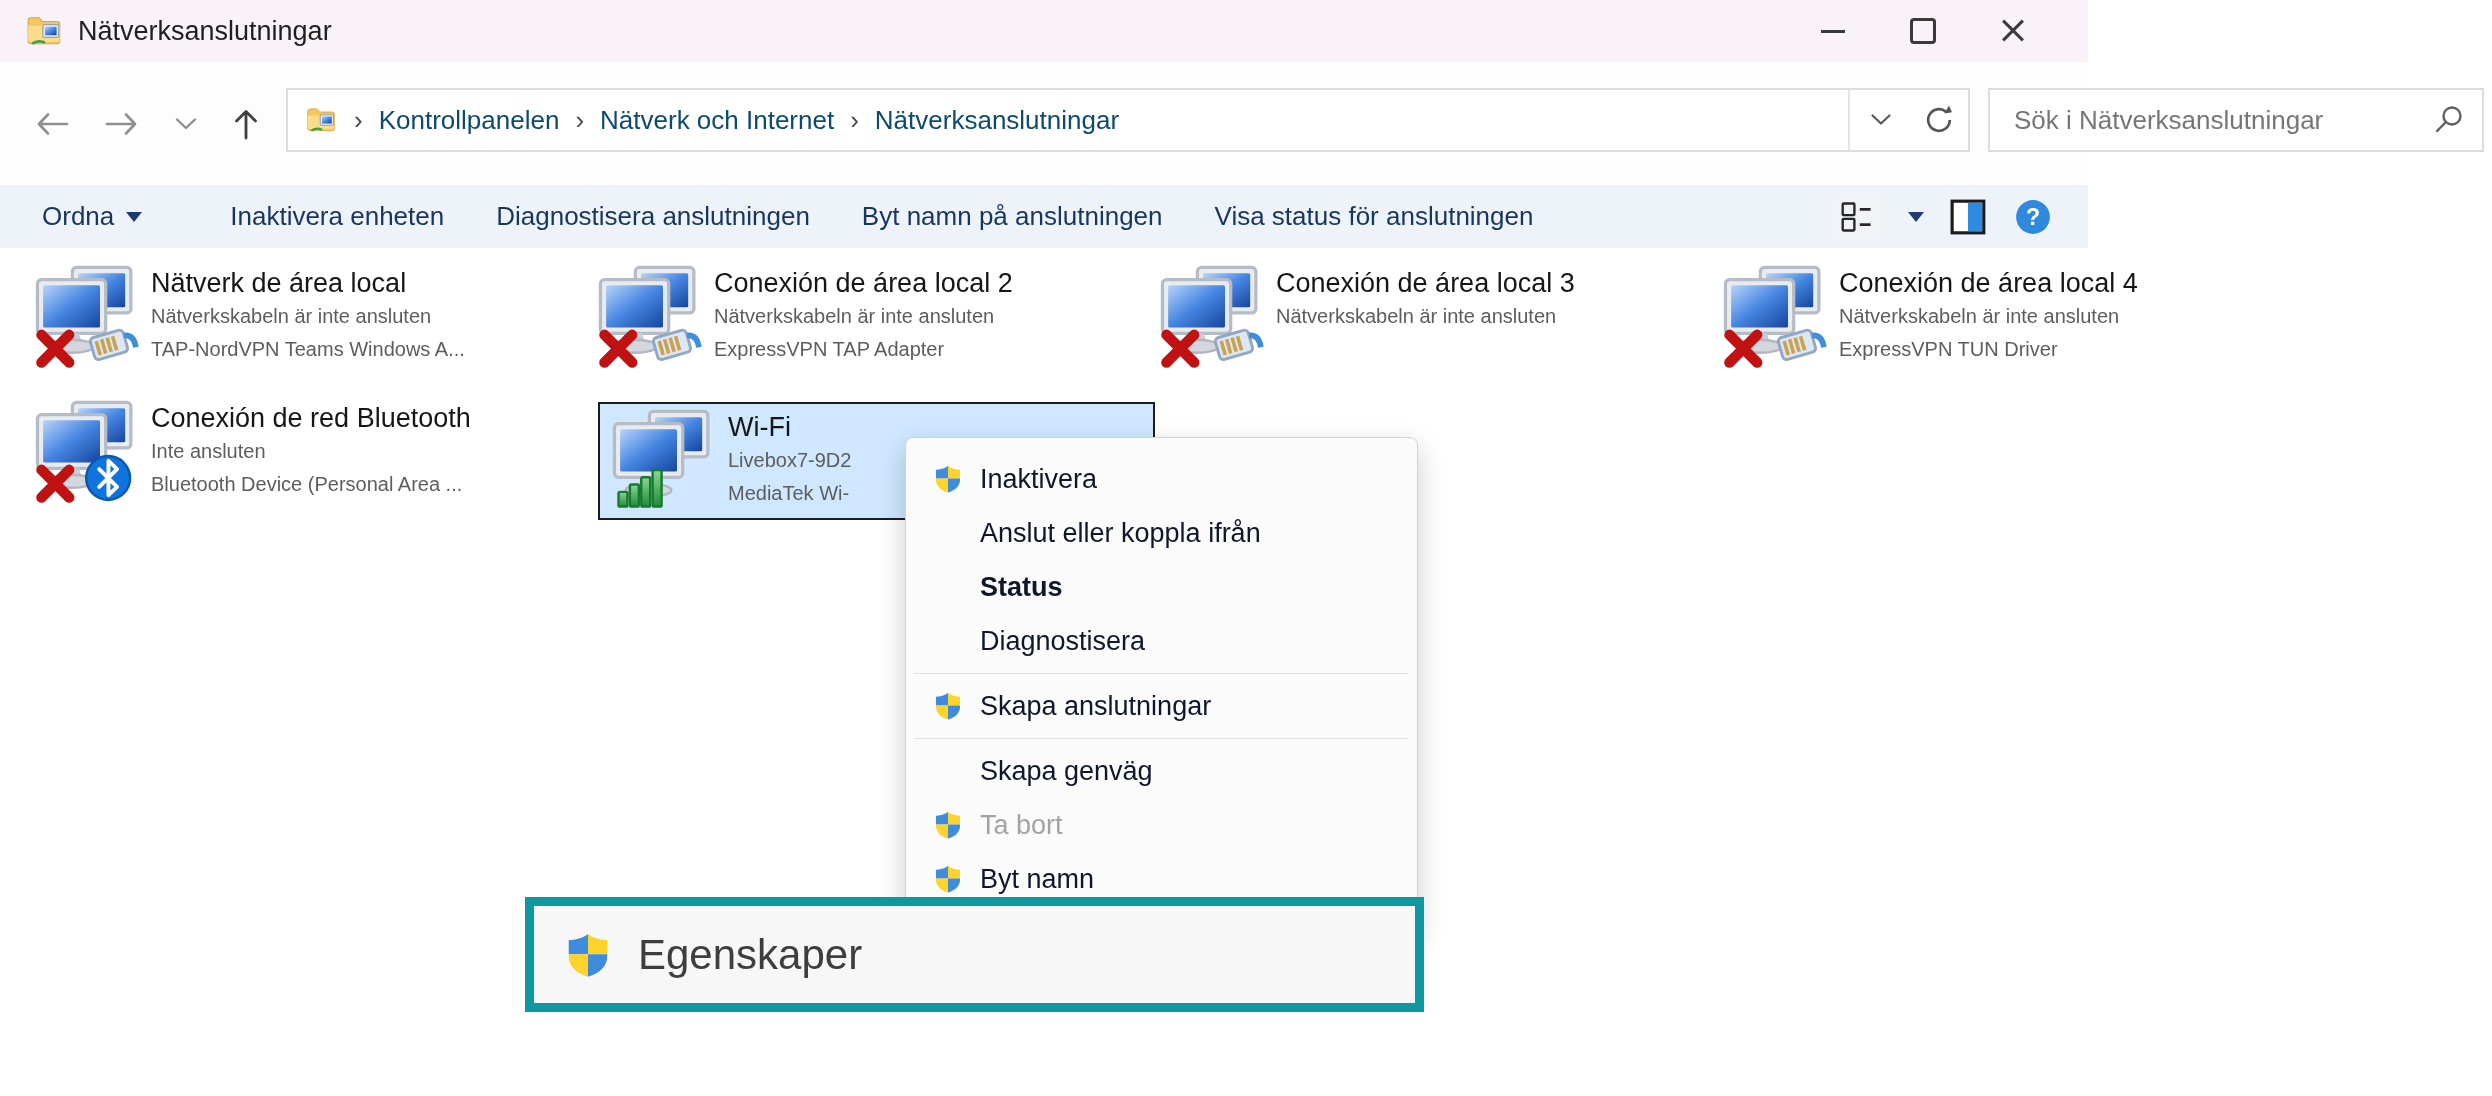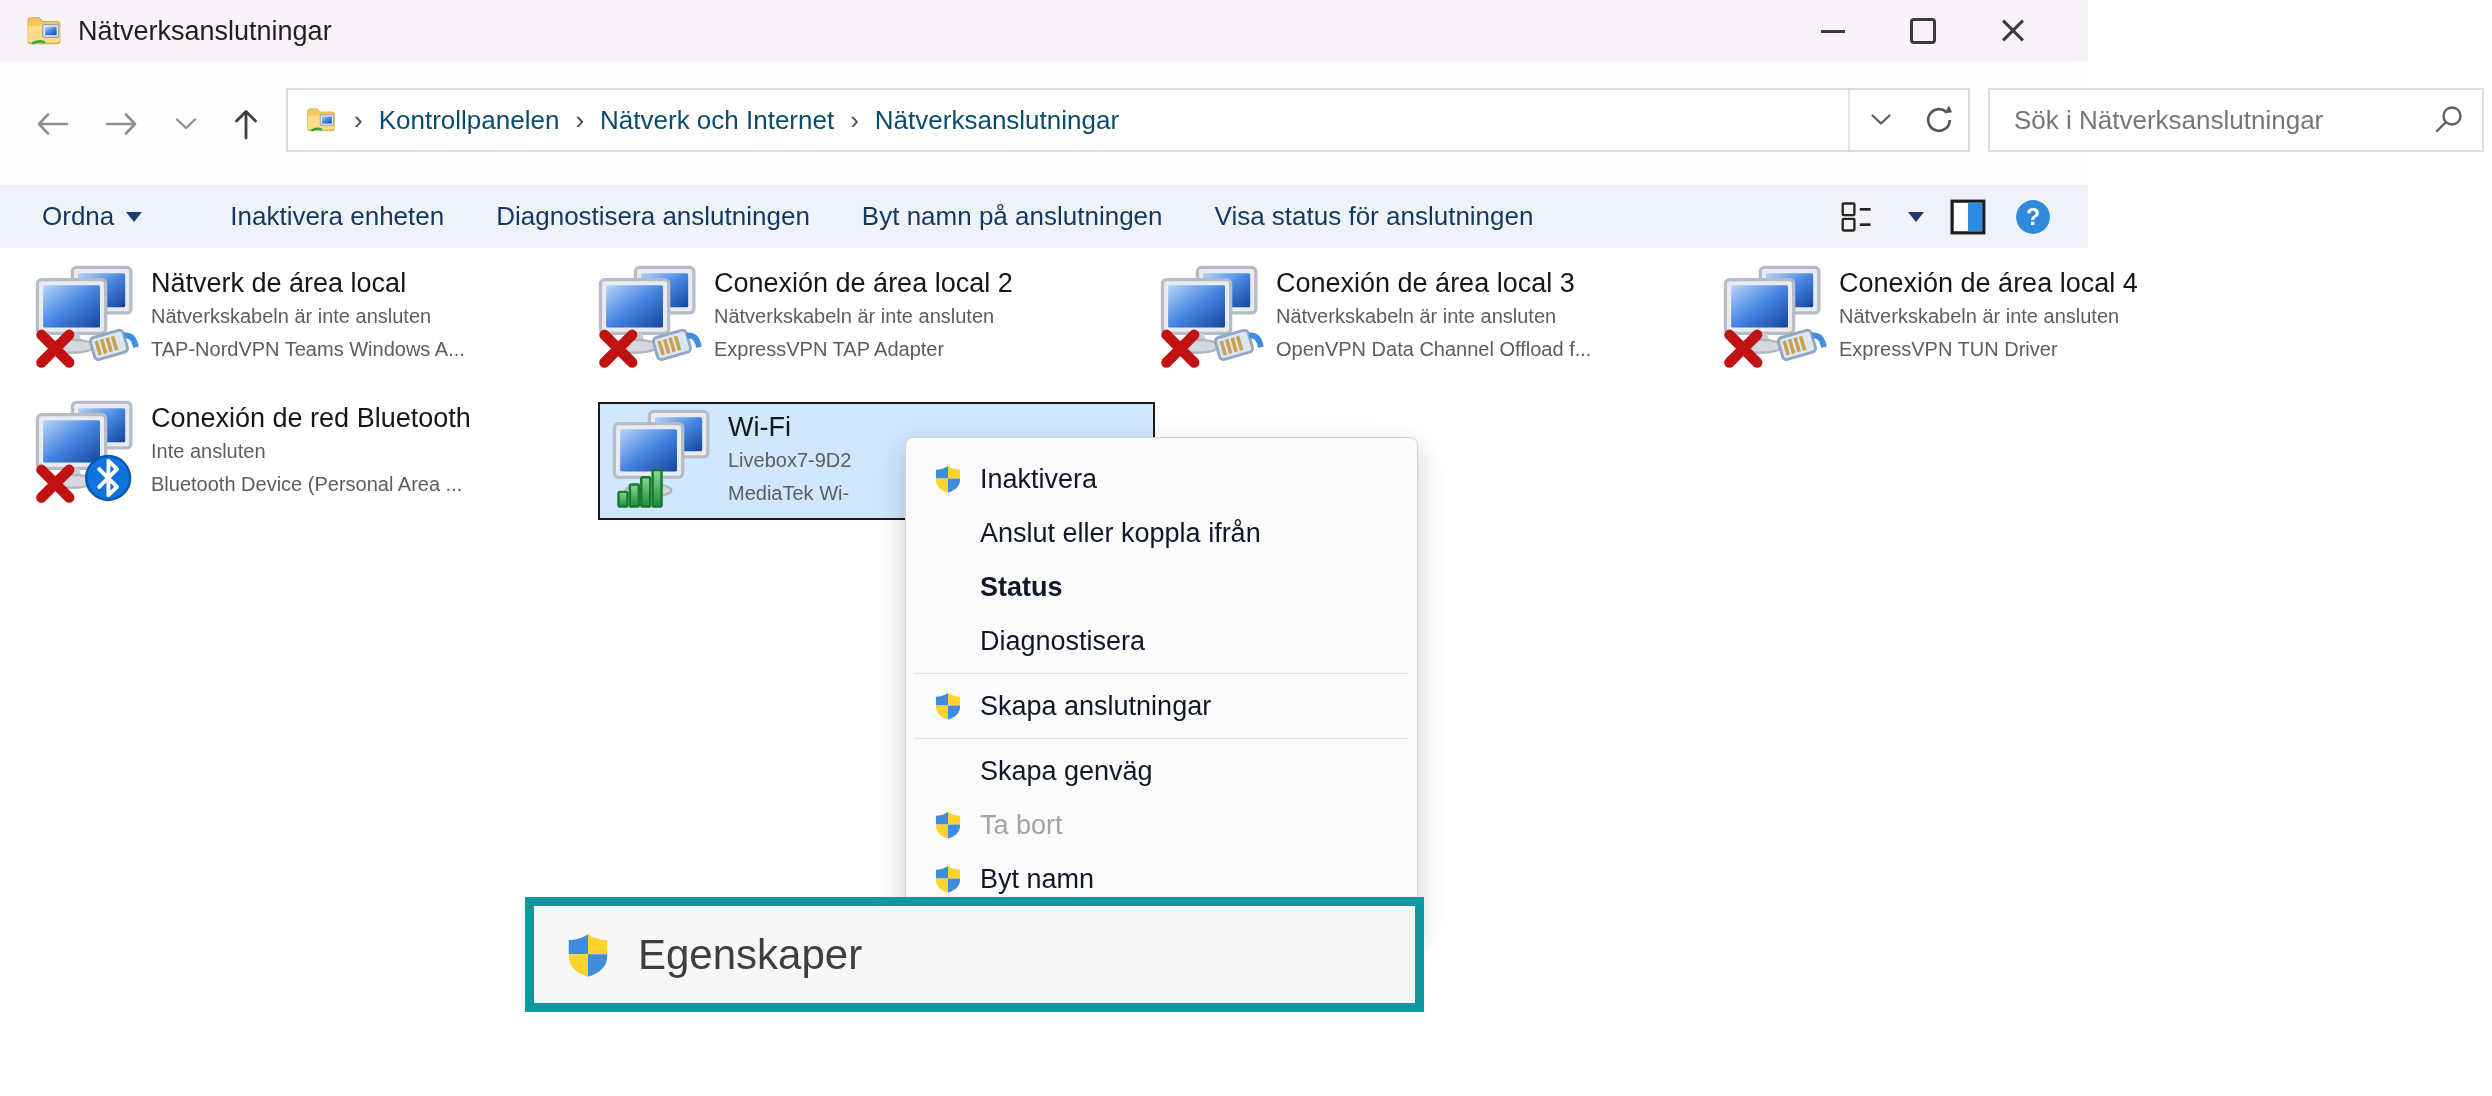--- a/index.html
+++ b/index.html
@@ -299,21 +299,20 @@
 
   <div class="conn" style="left:1160px;top:265px;">
     <svg class="conn-icon" viewBox="0 0 64 64">
       <use href="#sym-monitors"></use>
         <use href="#sym-rj45"></use>
         <use href="#sym-redx"></use>
     </svg>
     <div class="conn-text">
       <div class="conn-name">Conexión de área local 3</div>
       <div class="conn-sub">Nätverkskabeln är inte ansluten</div>
-      <div class="conn-sub">OpenVPN Data Channel Offload f...</div>
     </div>
   </div>
 
   <div class="conn" style="left:1723px;top:265px;">
     <svg class="conn-icon" viewBox="0 0 64 64">
       <use href="#sym-monitors"></use>
         <use href="#sym-rj45"></use>
         <use href="#sym-redx"></use>
     </svg>
     <div class="conn-text">

